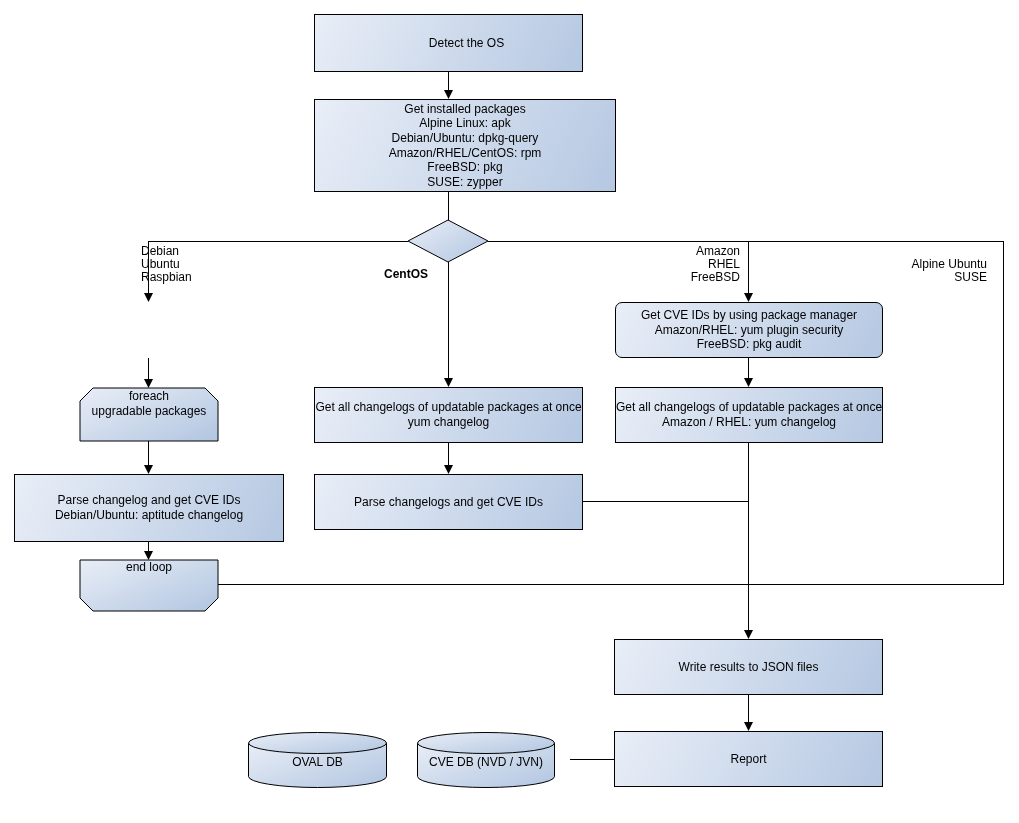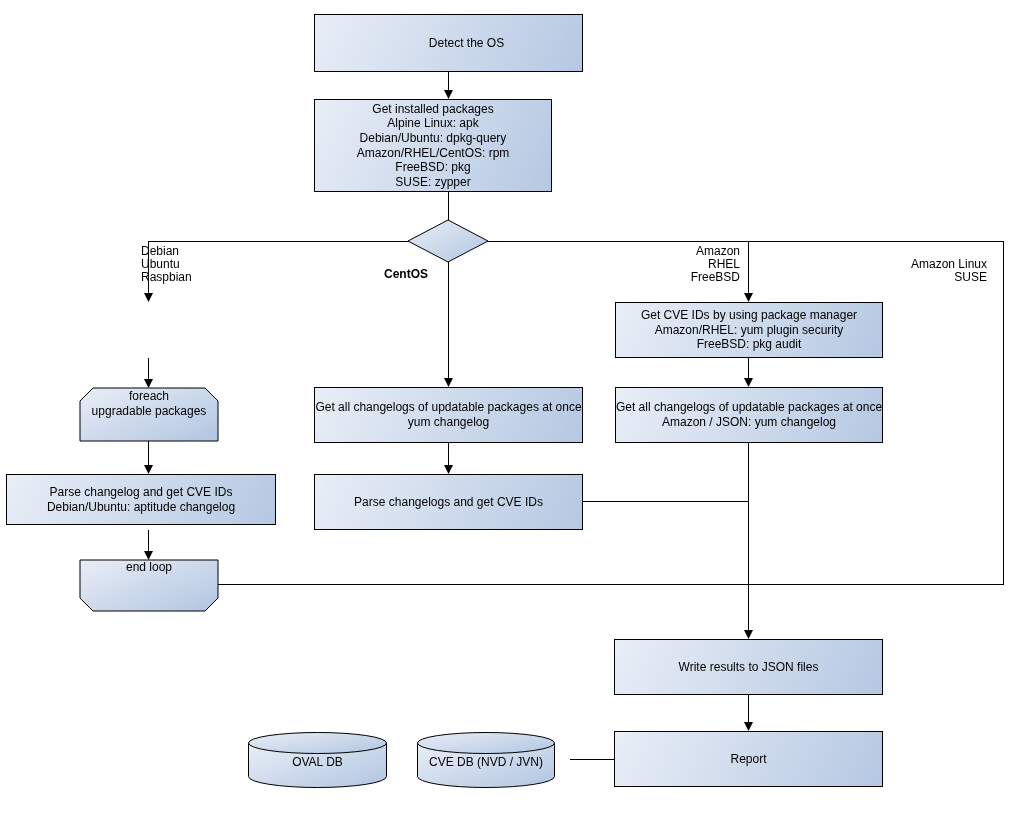--- a/index.html
+++ b/index.html
@@ -101,53 +101,53 @@
     <g>
       <path d="M417.5,743 V776.5 A68.5,11 0 0 0 554.5,776.5 V743" fill="url(#grad)" stroke="#000" stroke-width="1"></path>
       <ellipse cx="486" cy="743" rx="68.5" ry="10.5" fill="url(#grad)" stroke="#000" stroke-width="1"></ellipse>
     </g>
   </svg>
 
   <div class="node" style="left:314px;top:14px;width:269px;height:58px;padding-left:36px;">
     <span>Detect the OS</span>
   </div>
 
-  <div class="node" style="left:314px;top:99px;width:238px;height:93px;">
+  <div class="node" style="left:314px;top:99px;width:302px;height:93px;">
     <span>Get installed packages</span>
     <span>Alpine Linux: apk</span>
     <span>Debian/Ubuntu: dpkg-query</span>
     <span>Amazon/RHEL/CentOS: rpm</span>
     <span>FreeBSD: pkg</span>
     <span>SUSE: zypper</span>
   </div>
 
 
-  <div class="node" style="left:6px;top:474px;width:270px;height:51px;justify-content:center;">
+  <div class="node" style="left:14px;top:474px;width:270px;height:68px;justify-content:center;">
     <span>Parse changelog and get CVE IDs</span>
     <span>Debian/Ubuntu: aptitude changelog</span>
   </div>
 
   <div class="node" style="left:314px;top:387px;width:269px;height:56px;">
     <span>Get all changelogs of updatable packages at once</span>
     <span>yum changelog</span>
   </div>
 
   <div class="node" style="left:314px;top:474px;width:269px;height:56px;">
     <span>Parse changelogs and get CVE IDs</span>
   </div>
 
-  <div class="node" style="left:615px;top:302px;width:268px;height:56px;">
+  <div class="node" style="left:615px;top:302px;width:268px;height:56px;border-radius:7px;">
     <span>Get CVE IDs by using package manager</span>
     <span>Amazon/RHEL: yum plugin security</span>
     <span>FreeBSD: pkg audit</span>
   </div>
 
   <div class="node" style="left:615px;top:387px;width:268px;height:56px;">
     <span>Get all changelogs of updatable packages at once</span>
-    <span>Amazon / JSON: yum changelog</span>
+    <span>Amazon / RHEL: yum changelog</span>
   </div>
 
   <div class="node" style="left:614px;top:639px;width:269px;height:56px;">
     <span>Write results to JSON files</span>
   </div>
 
   <div class="node" style="left:614px;top:731px;width:269px;height:56px;">
     <span>Report</span>
   </div>
 
@@ -172,17 +172,17 @@
     <div>CentOS</div>
   </div>
 
   <div class="edge-label right" style="left:650px;top:245px;width:90px;">
     <div>Amazon</div>
     <div>RHEL</div>
     <div>FreeBSD</div>
   </div>
 
   <div class="edge-label right" style="left:887px;top:258px;width:100px;">
-    <div>Amazon Linux</div>
+    <div>Alpine Ubuntu</div>
     <div>SUSE</div>
   </div>
 
 </div>
 
 </body></html>

